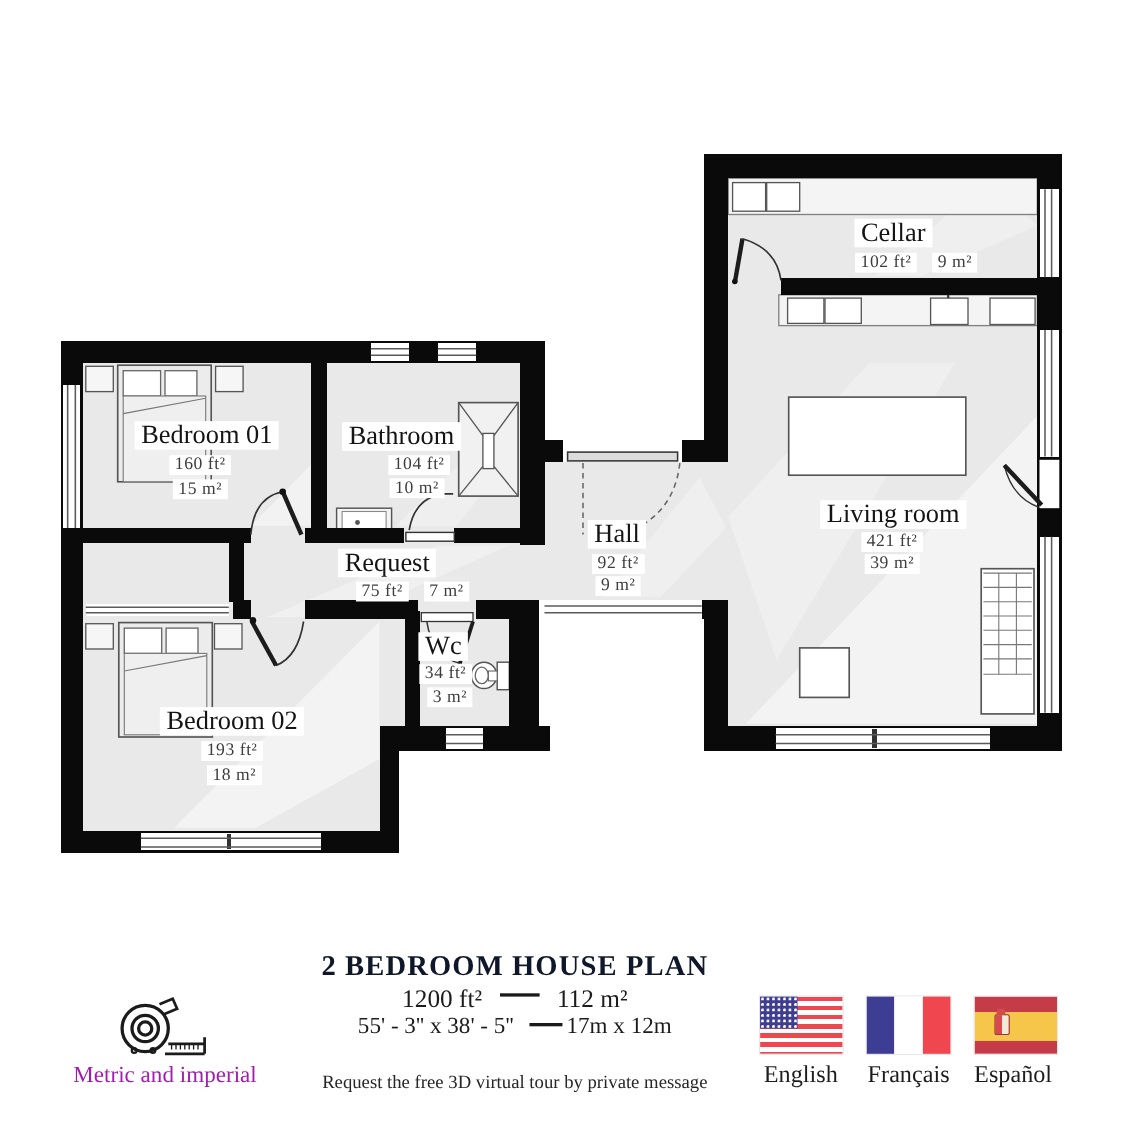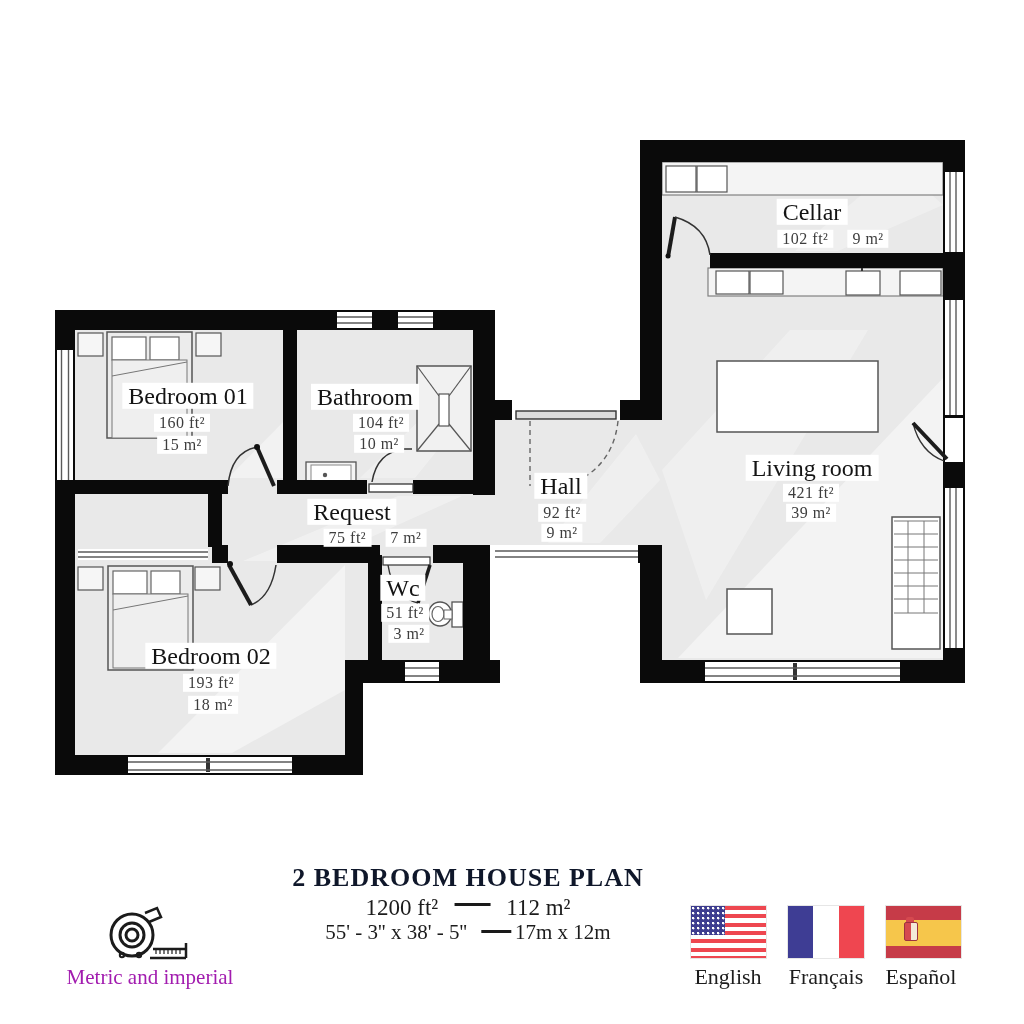--- a/index.html
+++ b/index.html
@@ -293,21 +293,21 @@
     <span class="rarea">92 ft²</span>
   </div>
   <div class="lbl" style="left:562px;top:533px">
     <span class="rarea">9 m²</span>
   </div>
 
   <div class="lbl" style="left:403px;top:588px">
     <span class="rname">Wc</span>
   </div>
   <div class="lbl" style="left:405px;top:613px">
-    <span class="rarea">51 ft²</span>
+    <span class="rarea">34 ft²</span>
   </div>
   <div class="lbl" style="left:409px;top:634px">
     <span class="rarea">3 m²</span>
   </div>
 
   <div class="lbl" style="left:211px;top:656px">
     <span class="rname">Bedroom 02</span>
   </div>
   <div class="lbl" style="left:211px;top:683px">
     <span class="rarea">193 ft²</span>
@@ -316,20 +316,21 @@
     <span class="rarea">18 m²</span>
   </div>
 
   <div class="fline f-title">2 BEDROOM HOUSE PLAN</div>
   <div class="fline f-area">
     <span>1200 ft²</span><span class="dash dash-a"></span><span>112 m²</span>
   </div>
   <div class="fline f-dims">
     <span>55' - 3'' x 38' - 5''</span><span class="dash dash-b"></span><span>17m x 12m</span>
   </div>
+  <div class="fline f-note2">Request the free 3D virtual tour by private message</div>
 
   <svg style="position:absolute;left:92px;top:900px" width="104" height="64" viewBox="0 0 104 64">
     <g fill="none" stroke="#1b1b1b" stroke-width="3">
       <circle cx="40" cy="35" r="21"></circle>
       <circle cx="40" cy="35" r="12"></circle>
       <circle cx="40" cy="35" r="6"></circle>
       <path d="M53,13 l12,-5 l4,9 l-12,5" stroke-width="2.5"></path>
       <circle cx="30" cy="55" r="2.2" stroke-width="2"></circle>
       <circle cx="47" cy="55" r="2.2" stroke-width="2"></circle>
       <path d="M61,49 H94" stroke-width="2.5"></path>

